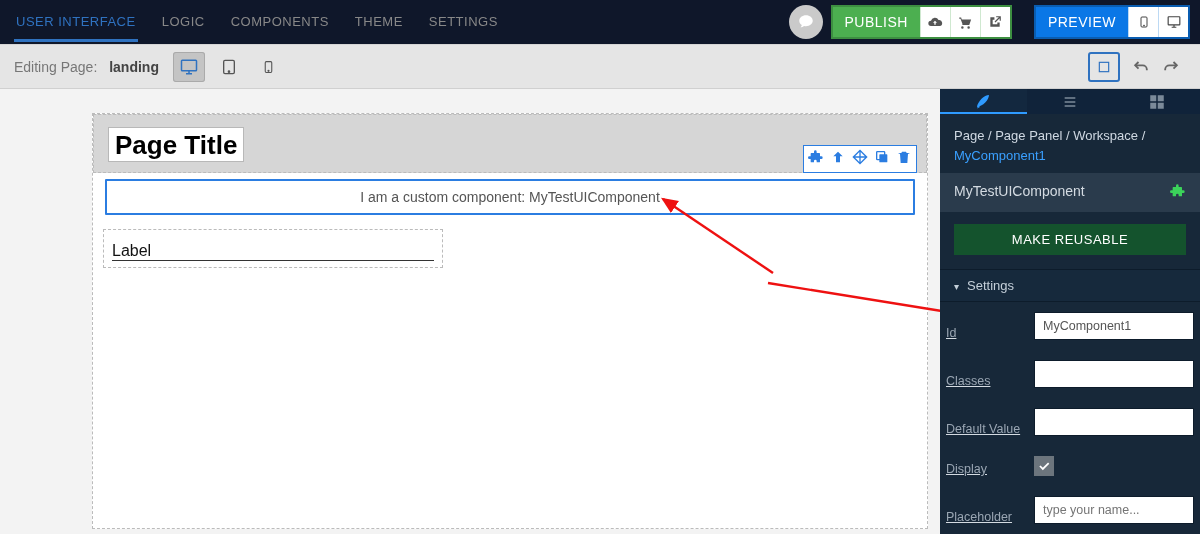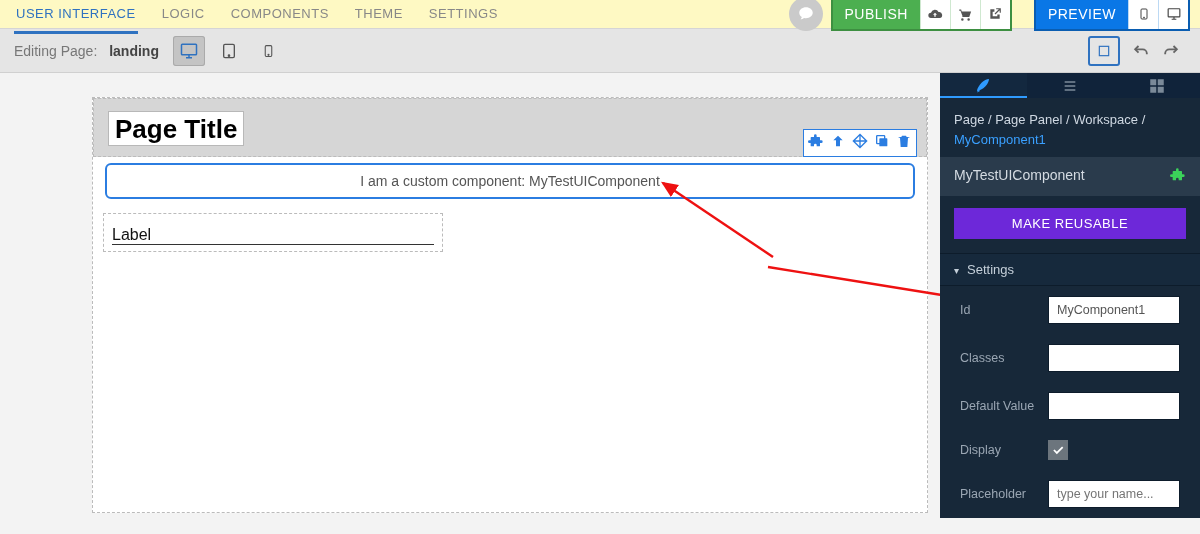--- a/index.html
+++ b/index.html
@@ -1,19 +1,19 @@
 <!DOCTYPE html>
 <html><head>
 <meta charset="utf-8">
 <style>
   * { box-sizing: border-box; margin: 0; padding: 0; font-family: -apple-system, BlinkMacSystemFont, "Segoe UI", Helvetica, Arial, sans-serif; }
   html, body { width: 1200px; height: 534px; overflow: hidden; background: #f3f3f3; }
 
   
-  .topbar { height: 29px; background: #fef9c3; display: flex; align-items: center; padding: 0 10px 0 14px; border-bottom: 1px solid #d5d5d5; }
+  .topbar { height: 45px; background: #0f172a; display: flex; align-items: center; padding: 0 10px 0 14px; border-bottom: 1px solid #d5d5d5; }
   .nav-tabs { display: flex; gap: 22px; align-items: center; height: 100%; }
   .nav-tab { font-size: 13px; letter-spacing: .5px; color: #888; padding: 12px 2px 10px; border-bottom: 3px solid transparent; cursor: pointer; }
   .nav-tab.active { color: #2f72c0; border-bottom-color: #2f72c0; }
   .topbar .spacer { flex: 1; }
   .bubble-icon { width: 34px; height: 34px; border-radius: 50%; background: #cacaca; display: flex; align-items: center; justify-content: center; margin-right: 8px; color:#fff; }
   .publish-btn { display: flex; align-items: center; height: 34px; background: #4caf50; color: #fff; border: 2px solid #3d8f41; margin-right: 22px; }
   .publish-btn .lbl { padding: 0 12px; font-size: 14px; letter-spacing: .5px; }
   .publish-btn .pbx { width: 30px; height: 100%; display:flex;align-items:center;justify-content:center; background:#fff; color:#555; border-left:1px solid #cfe8d0; }
   .preview-btn { display: flex; align-items: center; height: 34px; background: #0a77e6; color: #fff; border: 2px solid #0a5db1; }
   .preview-btn .lbl { padding: 0 12px; font-size: 14px; letter-spacing:.5px; }
@@ -34,40 +34,40 @@
   .canvas-col { flex:1; padding:24px 12px 0 44px; overflow:auto; }
   .insp-col { width:260px; background:#172839; color:#d4dbe2; display:flex; flex-direction:column; }
 
   
   .page-frame { border:1px dashed #bbb; background:#fff; }
   .page-header { background:#d6d6d6; padding:12px 14px 10px; border:1px dashed #bbb; }
   .page-title { display:inline-block; background:#fff; font-size:26px; font-weight:700; padding:2px 6px 0; border:1px solid #b8b8b8; }
   .page-body { position:relative; padding:6px 10px 260px; }
   .comp-toolbar { position:absolute; top:-28px; right:10px; background:#fff; border:1px solid #2b7de1; display:flex; padding:3px 4px; gap:6px; }
   .comp-toolbar svg { width:16px; height:16px; color:#2b7de1; }
-  .custom-comp { border:2px solid #2b7de1; border-radius:6px; margin:0 2px; text-align:center; padding:8px 4px; font-size:14px; color:#555; background:#fff; }
+  .custom-comp { border:2px solid #2b7de1; border-radius:1px; margin:0 2px; text-align:center; padding:8px 4px; font-size:14px; color:#555; background:#fff; }
   .label-box { margin-top:14px; width:340px; border:1px dashed #bbb; padding:12px 8px 6px; font-size:16px; color:#111; }
   .label-box .ul { border-bottom:1px solid #333; }
 
   
   .arrow { position:absolute; pointer-events:none; }
   .arrow svg { overflow:visible; }
 
   
   .insp-tabs { height:46px; background:#10233a; display:flex; align-items:center; }
   .insp-tabs .t { flex:1; display:flex; align-items:center; justify-content:center; height:100%; color:#7b8a99; cursor:pointer; }
   .insp-tabs .t.active { color:#2f9bff; border-bottom:2px solid #2f9bff; background:#13283f; }
   .insp-bcrumb { padding:12px 14px 8px; font-size:13px; color:#cfd8e2; line-height:1.5; }
   .insp-bcrumb .leaf { color:#3aa0ff; }
   .insp-compname { background:#2a3b4c; padding:10px 14px; display:flex; align-items:flex-start; justify-content:space-between; font-size:14px; }
   .puzzle-green { color:#3bd35a; }
-  .make-reuse { margin:12px 14px 14px; padding:8px 14px; background:#6d28d9; color:#fff; font-size:13px; letter-spacing:.5px; border:none; cursor:pointer; }
+  .make-reuse { margin:12px 14px 14px; padding:8px 14px; background:#14532d; color:#fff; font-size:13px; letter-spacing:.5px; border:none; cursor:pointer; }
   .sect-head { background:#16293c; padding:8px 14px; font-size:13px; color:#c4cfd9; border-top:1px solid #0d1c2b; border-bottom:1px solid #0d1c2b; }
   .sect-head::before { content:"▾"; margin-right:8px; font-size:10px; }
-  .field-row { display:flex; align-items:center; padding:10px 20px; }
+  .field-row { display:flex; align-items:flex-end; padding:10px 6px;text-decoration:underline; }
   .field-row .fl { width:88px; font-size:12.5px; color:#9aa6b3; }
   .field-row .fi { flex:1; }
   .txt-input { width:100%; height:28px; background:#fff; color:#555; border:1px solid #0d1c2b; padding:0 8px; font-size:12.5px; }
   .chk { width:20px; height:20px; background:#6c757d; display:flex;align-items:center;justify-content:center; }
   .chk svg { color:#fff; width:14px;height:14px; }
 </style>
 </head>
 <body>
 
 <div class="topbar">

